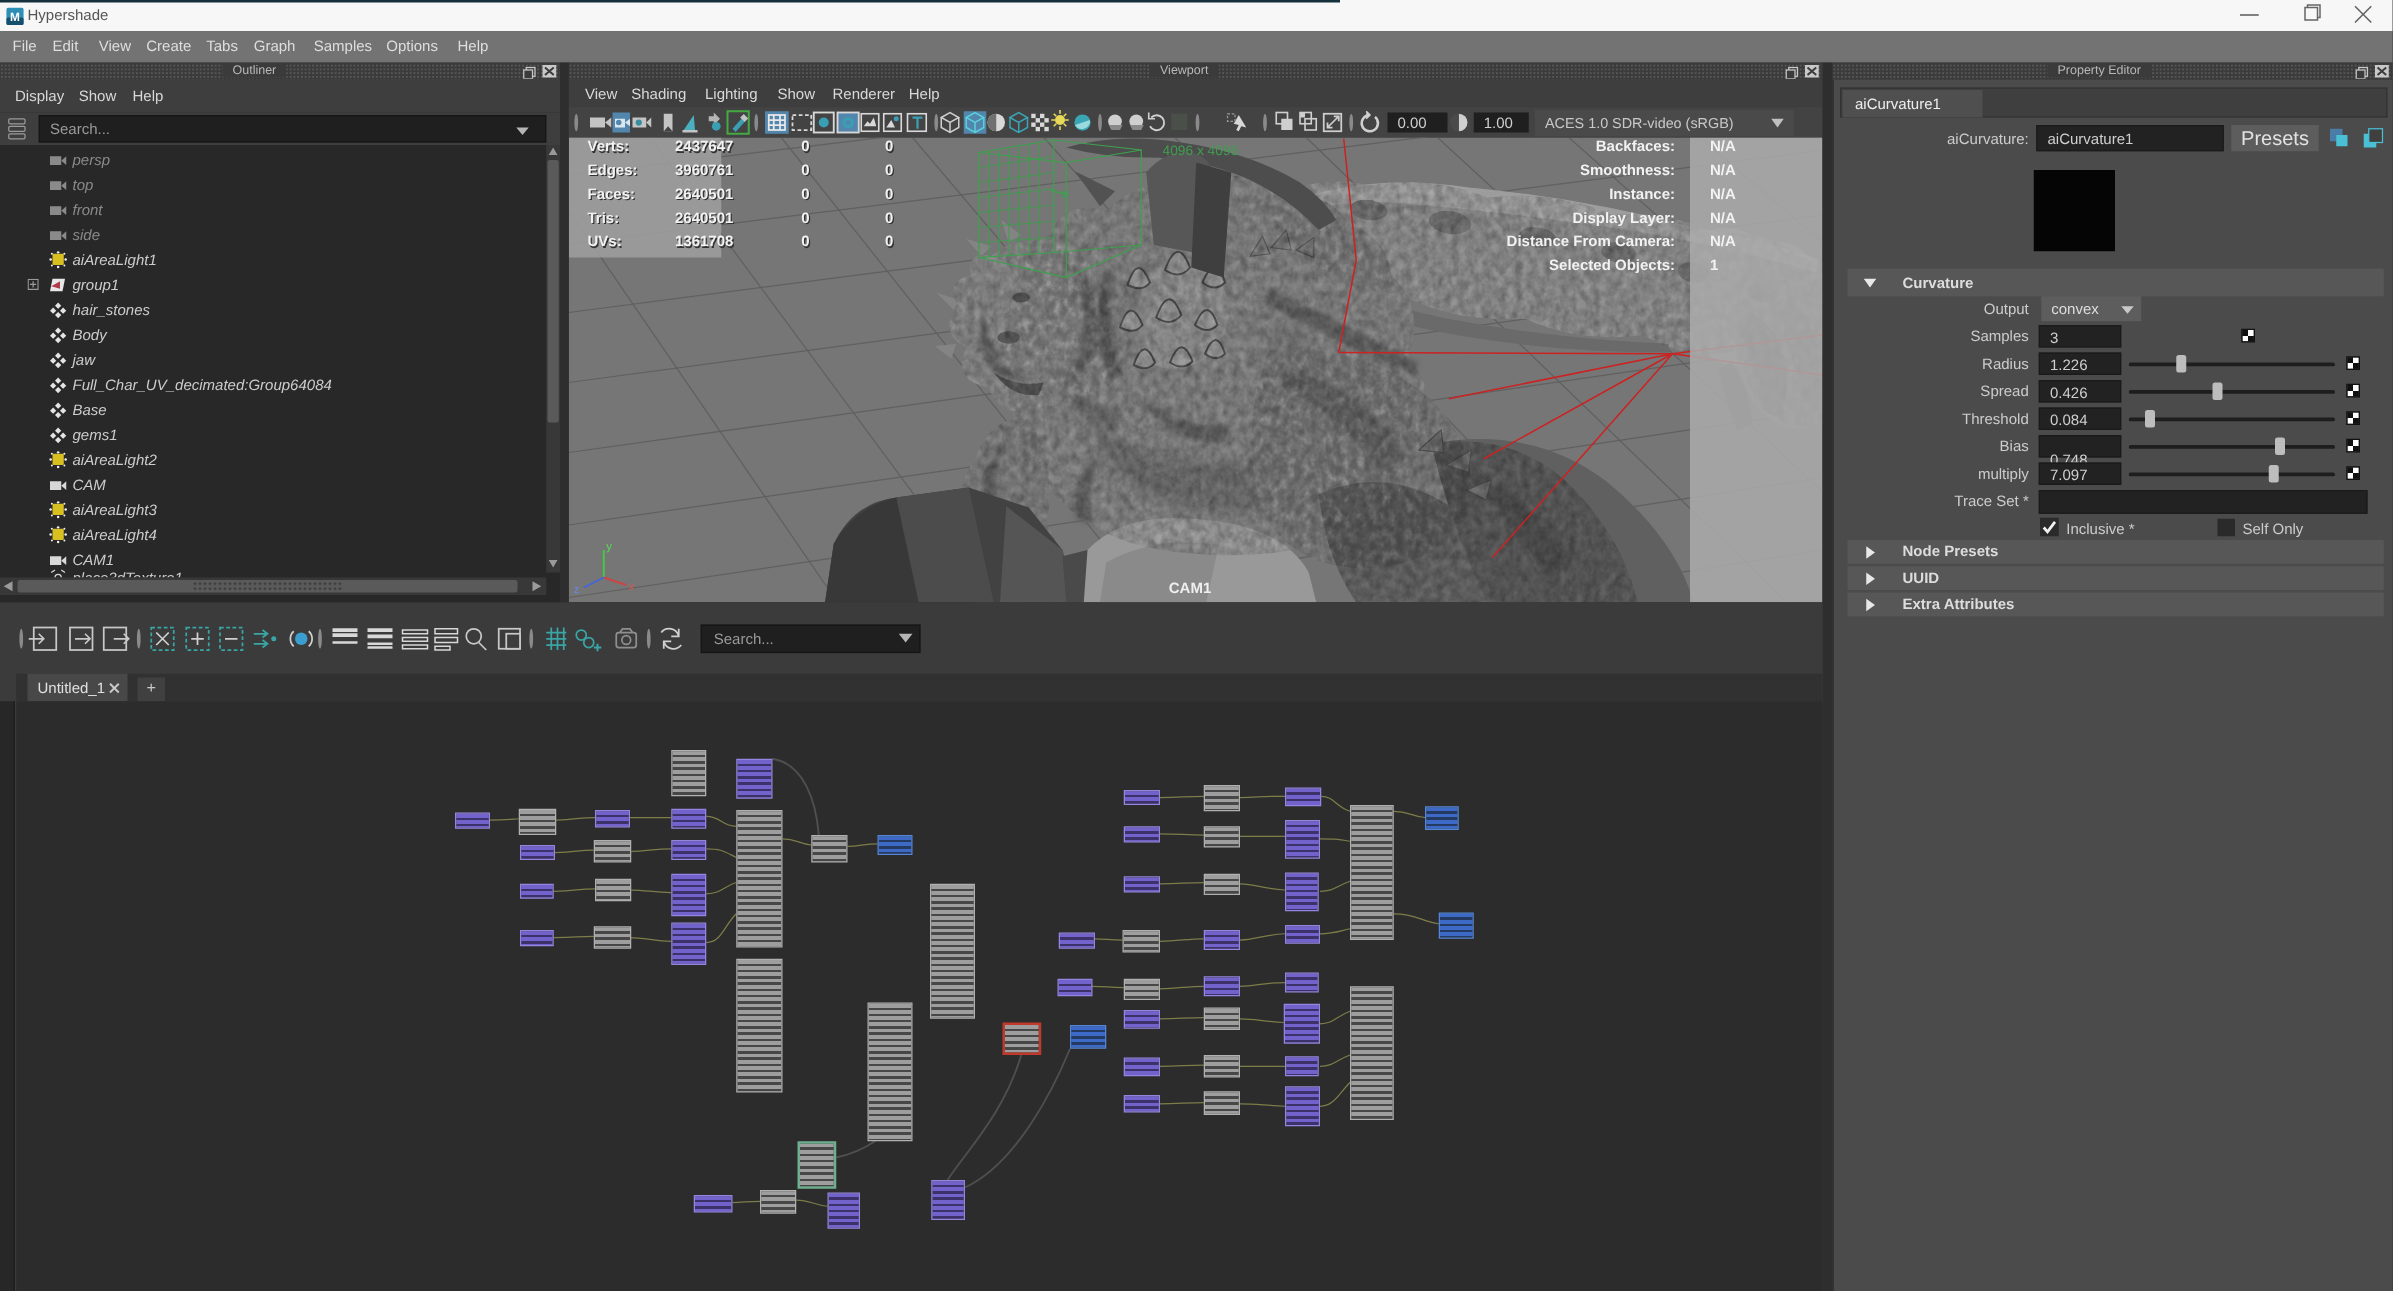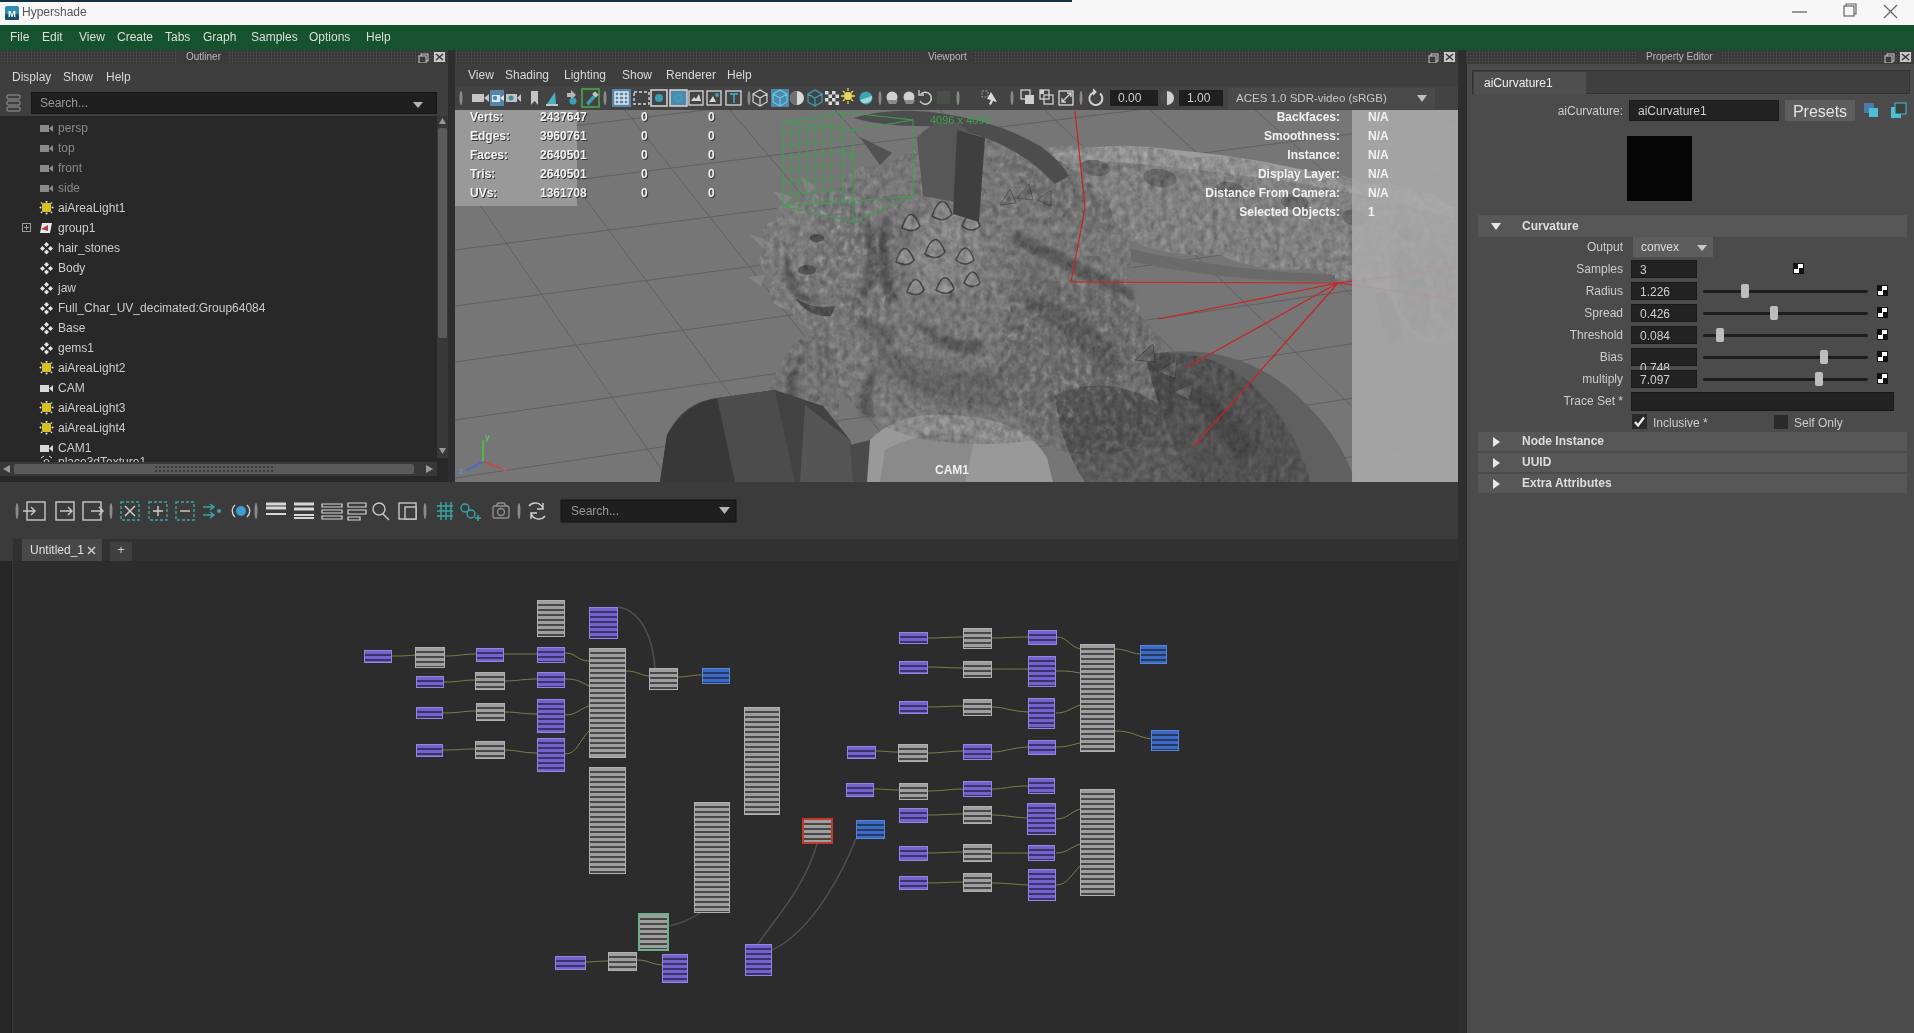--- a/index.html
+++ b/index.html
@@ -3,34 +3,34 @@
 <meta charset="utf-8">
 <style>
 * { margin:0; padding:0; box-sizing:border-box; }
 html,body { width:1914px; height:1033px; overflow:hidden; background:#3e3e3e;
   font-family:"Liberation Sans", sans-serif; }
 .abs { position:absolute; }
 #title { position:absolute; left:0; top:0; width:1914px; height:25px; background:#f7f7f7;
   color:#555; font-size:12px; }
 #title .topline { position:absolute; left:0; top:0; width:1072px; height:2px; background:#15303d; }
 #title .t { position:absolute; left:22px; top:5px; }
-#menubar { position:absolute; left:0; top:25px; width:1914px; height:25px; background:#14532d;
+#menubar { position:absolute; left:0; top:25px; width:1914px; height:25px; background:#737373;
   color:#dedede; font-size:12px; }
 #menubar span { position:absolute; top:5px; }
 .strip { position:absolute; top:50px; height:14px; background:#3b3b3b;
   background-image:radial-gradient(circle, #575757 0.7px, rgba(0,0,0,0) 0.9px);
   background-size:3px 3px; background-position:0 4px; color:#b8b8b8; font-size:10px;padding-left:15px; }
 .strip .lab { position:absolute; top:1px; background:#3b3b3b; padding:0 8px; }
 
 #outliner { position:absolute; left:0; top:64px; width:448px; height:418px; background:#282828; }
 #outl-menu { position:absolute; left:0; top:0; width:448px; height:26px; background:#3e3e3e; color:#d8d8d8; font-size:12px; }
 #outl-menu span { position:absolute; top:6px; }
 #outl-search { position:absolute; left:0; top:26px; width:448px; height:26px; background:#3e3e3e; }
 #outl-field { position:absolute; left:31px; top:2px; width:406px; height:22px; background:#1f1f1f; border:1px solid #161616; color:#9a9a9a; font-size:12px; }
-#outl-list { position:absolute; left:0; top:52px; width:437px; height:346px; background:#282828; overflow:hidden; }
+#outl-list { position:absolute; left:0; top:52px; width:437px; height:346px; background:#282828; overflow:hidden;font-style:italic; }
 .orow { position:absolute; left:0; height:20px; width:437px; color:#cccccc; font-size:12px; }
 .orow .txt { position:absolute; left:58px; top:3px; }
 .orow.dim { color:#8a8a8a; }
 .oicon { position:absolute; left:39px; top:3px; width:15px; height:14px; }
 
 .sb { position:absolute; background:#383838; }
 .sb .thumb { position:absolute; background:#5a5a5a; border-radius:2px; }
 
 #vp { position:absolute; left:455px; top:64px; width:1003px; height:418px; background:#434343; }
 #vp-menu { position:absolute; left:0; top:0; width:1003px; height:22px; background:#3e3e3e; color:#d8d8d8; font-size:12px; }
@@ -786,21 +786,21 @@
       <rect x="0" y="0" width="15" height="15" fill="#2a2a2a"></rect>
       <path d="M3 8 L6 11.5 L12 3.5" stroke="#f0f0f0" stroke-width="2.2" fill="none"></path>
     </svg>
   <span class="abs" style="left:186px;top:352px;color:#cccccc;font-size:12px">Inclusive *</span>
   <div class="abs" style="left:307px;top:351px;width:14px;height:14px;background:#2a2a2a"></div>
   <span class="abs" style="left:327px;top:352px;color:#cccccc;font-size:12px">Self Only</span>
   <div class="pe-header" style="top:368px;height:19px">
     <svg class="abs" style="left:14px;top:4px" width="9" height="12">
         <path d="M1 1 L8 6 L1 11 Z" fill="#e8e8e8"></path>
       </svg>
-    <span class="abs" style="left:44px;top:2px">Node Instance</span>
+    <span class="abs" style="left:44px;top:2px">Node Presets</span>
   </div>
   <div class="pe-header" style="top:389px;height:19px">
     <svg class="abs" style="left:14px;top:4px" width="9" height="12">
         <path d="M1 1 L8 6 L1 11 Z" fill="#e8e8e8"></path>
       </svg>
     <span class="abs" style="left:44px;top:2px">UUID</span>
   </div>
   <div class="pe-header" style="top:410px;height:19px">
     <svg class="abs" style="left:14px;top:4px" width="9" height="12">
         <path d="M1 1 L8 6 L1 11 Z" fill="#e8e8e8"></path>

